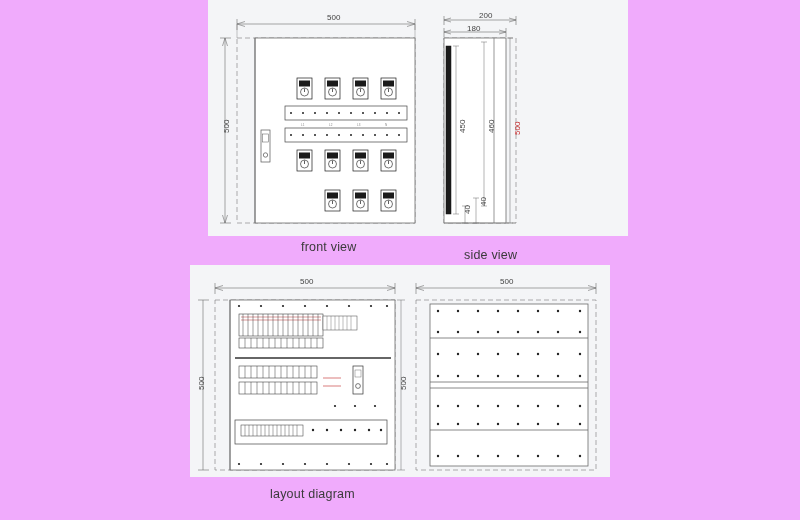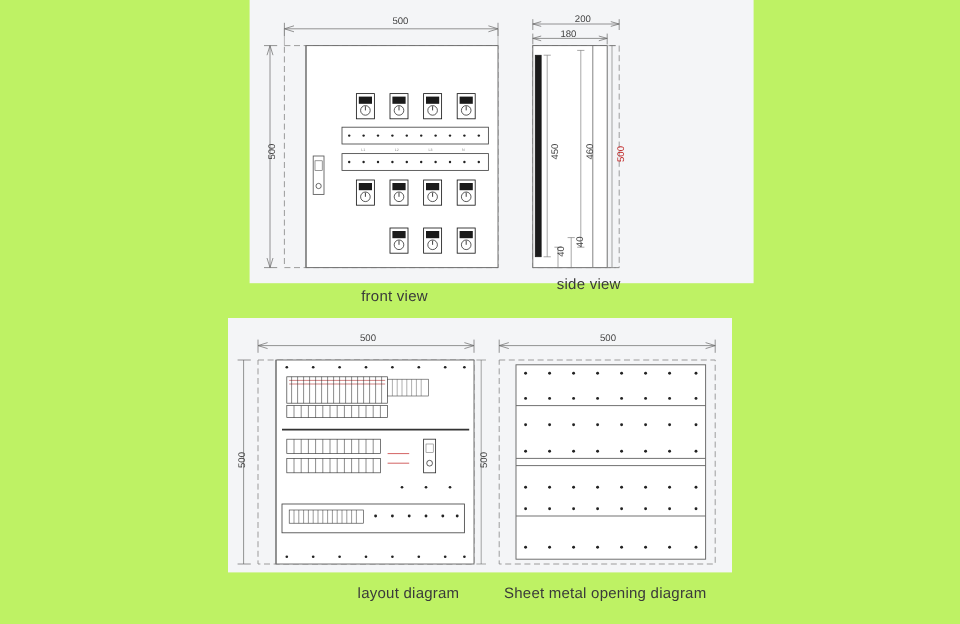--- a/index.html
+++ b/index.html
@@ -13,21 +13,21 @@
     position: relative;
     font-family: "Liberation Sans", sans-serif;
     color: #333333;
     overflow: hidden;
   }
   #sheet {
     position: absolute;
     left: 0; top: 0;
     width: 800px;
     height: 520px;
-    background: #bef264;
+    background: #f0abfc;
   }
   
   .panel-bg {
     position: absolute;
     background: #f4f5f7;
   }
   .caption {
     position: absolute;
     font-size: 12.5px;
     color: #3a3a3a;
@@ -249,21 +249,21 @@
       <line x1="12" y1="213" x2="84" y2="213" stroke="#8a8a8a" stroke-width="0.5"></line>
     </svg>
   </div>
   <div class="dimtext" style="left:479px; top:11px;">200</div>
   <div class="dimtext" style="left:467px; top:24px;text-align:center;">180</div>
   <div class="dimtext vert" style="left:458px; top:133px;">450</div>
   <div class="dimtext vert" style="left:487px; top:133px;">460</div>
   <div class="dimtext vert red" style="left:513px; top:135px;">500</div>
   <div class="dimtext vert" style="left:463px; top:214px;">40</div>
   <div class="dimtext vert" style="left:479px; top:206px;">40</div>
-  <div class="caption" style="left:464px; top:230px;">side view</div>
+  <div class="caption" style="left:464px; top:248px;">side view</div>
 
   <div class="drawing" style="left:195px; top:278px; width:215px; height:200px;">
     <svg width="215" height="200" viewBox="0 0 215 200">
 
       <rect x="20" y="22" width="180" height="170" fill="none" stroke="#8a8a8a" stroke-width="0.7" stroke-dasharray="5,3"></rect>
 
       <rect x="35" y="22" width="165" height="170" fill="#ffffff" stroke="#6b6b6b" stroke-width="0.8"></rect>
       <line x1="35" y1="22" x2="35" y2="192" stroke="#6b6b6b" stroke-width="0.8"></line>
 
       <line x1="20" y1="10" x2="200" y2="10" stroke="#6b6b6b" stroke-width="0.6"></line>
@@ -422,21 +422,21 @@
       </g>
 
       <line x1="206" y1="22" x2="206" y2="192" stroke="#6b6b6b" stroke-width="0.5"></line>
       <line x1="202" y1="22" x2="210" y2="22" stroke="#6b6b6b" stroke-width="0.5"></line>
       <line x1="202" y1="192" x2="210" y2="192" stroke="#6b6b6b" stroke-width="0.5"></line>
     </svg>
   </div>
   <div class="dimtext" style="left:300px; top:277px;">500</div>
   <div class="dimtext vert" style="left:197px; top:390px;">500</div>
   <div class="dimtext vert" style="left:399px; top:390px;">500</div>
-  <div class="caption" style="left:270px; top:487px;margin-left:28px;">layout diagram</div>
+  <div class="caption" style="left:270px; top:487px;">layout diagram</div>
 
   <div class="drawing" style="left:408px; top:278px; width:200px; height:200px;">
     <svg width="200" height="200" viewBox="0 0 200 200">
 
       <rect x="8" y="22" width="180" height="170" fill="none" stroke="#8a8a8a" stroke-width="0.7" stroke-dasharray="5,3"></rect>
 
       <rect x="22" y="26" width="158" height="162" fill="#ffffff" stroke="#6b6b6b" stroke-width="0.8"></rect>
 
       <line x1="8" y1="10" x2="188" y2="10" stroke="#6b6b6b" stroke-width="0.6"></line>
       <line x1="8" y1="5" x2="8" y2="16" stroke="#6b6b6b" stroke-width="0.6"></line>
@@ -512,15 +512,14 @@
         <circle cx="70" cy="178" r="1.2"></circle>
           <circle cx="90" cy="178" r="1.2"></circle>
         <circle cx="110" cy="178" r="1.2"></circle>
           <circle cx="130" cy="178" r="1.2"></circle>
         <circle cx="150" cy="178" r="1.2"></circle>
           <circle cx="172" cy="178" r="1.2"></circle>
       </g>
     </svg>
   </div>
   <div class="dimtext" style="left:500px; top:277px;">500</div>
-  <div class="caption" style="left:420px; top:487px;">Sheet metal opening diagram</div>
 
 </div>
 
 </body></html>

